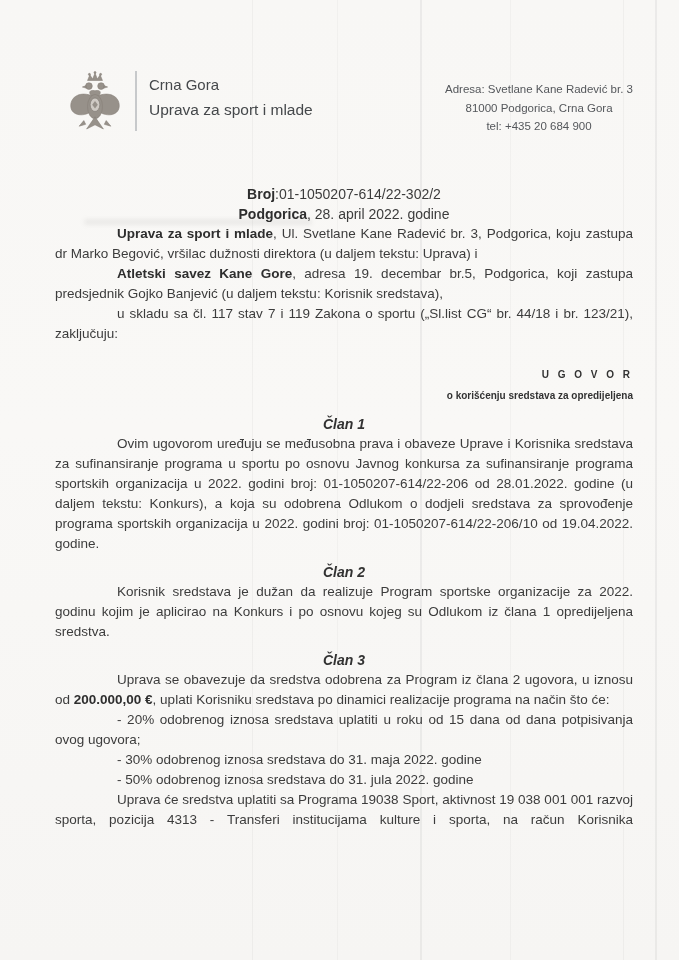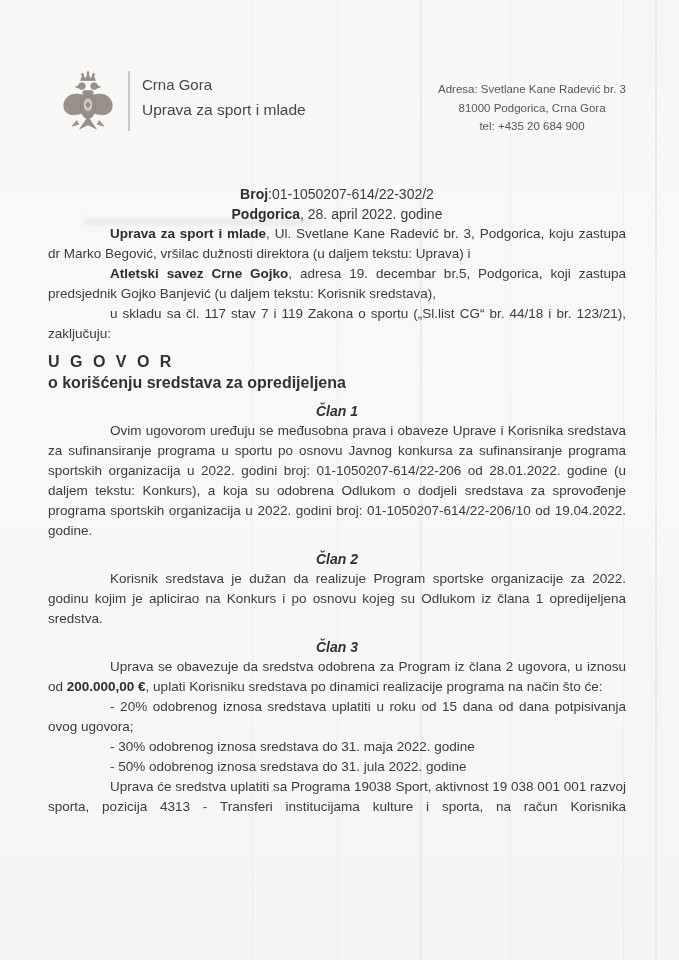--- a/index.html
+++ b/index.html
@@ -16,21 +16,21 @@
   .artifact { position:absolute; top:0; bottom:0; width:1px; pointer-events:none; }
   .a1{ left:252px; background:rgba(130,130,130,0.07);}
   .a2{ left:337px; background:rgba(130,130,130,0.06);}
   .a3{ left:420px; background:rgba(130,130,130,0.10); width:2px;}
   .a4{ left:510px; background:rgba(130,130,130,0.06);}
   .a5{ left:623px; background:rgba(130,130,130,0.07);}
   .a6{ left:655px; background:rgba(130,130,130,0.10); width:2px;}
   .smudge { position:absolute; left:84px; top:219px; width:228px; height:6px;
             background:rgba(120,120,120,0.10); filter:blur(2px); border-radius:3px; pointer-events:none; }
 
-  .content { position:absolute; left:48px; top:0; width:578px; }
+  .content { position:absolute; left:55px; top:0; width:578px; }
 
   
   .header { margin-top:68px; display:flex; justify-content:space-between; align-items:flex-start; }
   .brand { display:flex; gap:12px; margin-left:12px; }
   .emblem svg { width:56px; height:66px; display:block; }
   .brand-divider { width:2px; height:60px; background:#c7c9cb; margin-top:3px; }
   .org { padding-top:4px; font-size:15px; color:#45484b; line-height:25px; }
   .org .line2 { font-size:15.5px; }
   .address { text-align:center; font-size:11.5px; color:#54575b; line-height:18.5px; padding-top:12px; }
 
@@ -38,21 +38,21 @@
   .ref { margin-top:48px; font-size:14px; line-height:20px;text-align:center; }
   .b { font-weight:700; color:#2e2e2e; }
 
   
   p.body { margin:0; font-size:13.5px; line-height:20px; text-align:justify; color:#3c3c3c; }
   .ind { text-indent:62px; }
   .mt  { margin-top:9px; }
   .mt-first { margin-top:42px; }
   .jl { text-align-last:justify; }
 
-  .doc-title { margin-top:7px; text-align:left; font-weight:700; font-size:16px; line-height:21px; color:#323232; }
+  .doc-title { margin-top:20px; text-align:right; font-weight:700; font-size:10px; line-height:21px; color:#323232; }
   .doc-title .t1 { letter-spacing:3px; }
 
   .article-h { margin-top:8px; text-align:center; font-weight:700; font-size:14px; line-height:20px; color:#323232;font-style:italic; }
   .after-h { margin-top:8px; }
 </style>
 </head>
 <body>
 
 <div class="page">
 
@@ -104,21 +104,21 @@
       </div>
     </div>
 
     <div class="ref">
       <div><span class="b">Broj</span><span>:01-1050207-614/22-302/2</span></div>
       <div><span class="b">Podgorica</span><span>, 28. april 2022. godine</span></div>
     </div>
 
     <p class="body ind mt-first"><span class="b">Uprava za sport i mlade</span><span>, Ul. Svetlane Kane Radević br. 3, Podgorica, koju zastupa dr Marko Begović, vršilac dužnosti direktora (u daljem tekstu: Uprava) i</span></p>
 
-    <p class="body ind mt"><span class="b">Atletski savez Crne Gojko</span><span>, adresa 19. decembar br.5, Podgorica, koji zastupa predsjednik Gojko Banjević (u daljem tekstu: Korisnik sredstava),</span></p>
+    <p class="body ind mt"><span class="b">Atletski savez Kane Gore</span><span>, adresa 19. decembar br.5, Podgorica, koji zastupa predsjednik Gojko Banjević (u daljem tekstu: Korisnik sredstava),</span></p>
 
     <p class="body ind mt">u skladu sa čl. 117 stav 7 i 119 Zakona o sportu („Sl.list CG“ br. 44/18 i br. 123/21), zaključuju:</p>
 
     <div class="doc-title">
       <div class="t1">U G O V O R</div>
       <div>o korišćenju sredstava za opredijeljena</div>
     </div>
 
     <div class="article-h">Član 1</div>
     <p class="body ind after-h">Ovim ugovorom uređuju se međusobna prava i obaveze Uprave i Korisnika sredstava za sufinansiranje programa u sportu po osnovu Javnog konkursa za sufinansiranje programa sportskih organizacija u 2022. godini broj: 01-1050207-614/22-206 od 28.01.2022. godine (u daljem tekstu: Konkurs), a koja su odobrena Odlukom o dodjeli sredstava za sprovođenje programa sportskih organizacija u 2022. godini broj: 01-1050207-614/22-206/10 od 19.04.2022. godine.</p>

